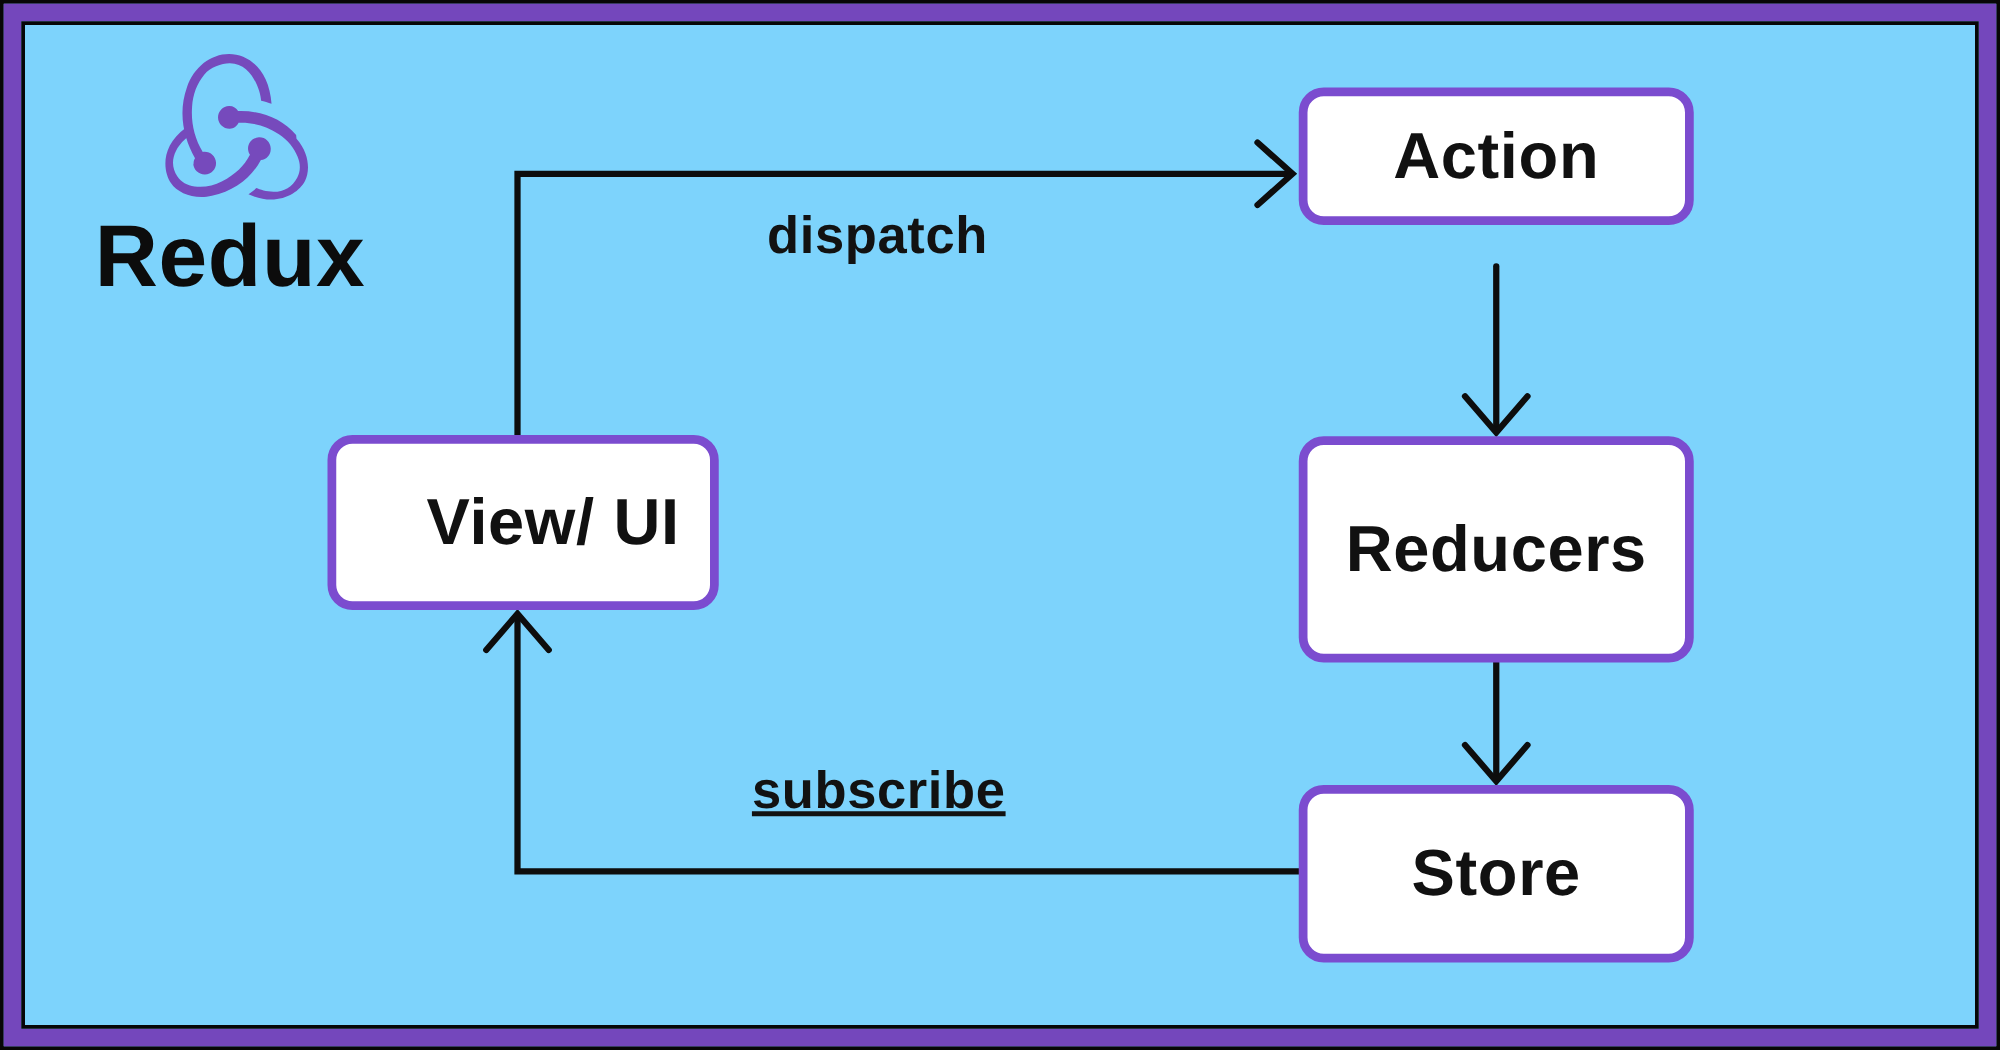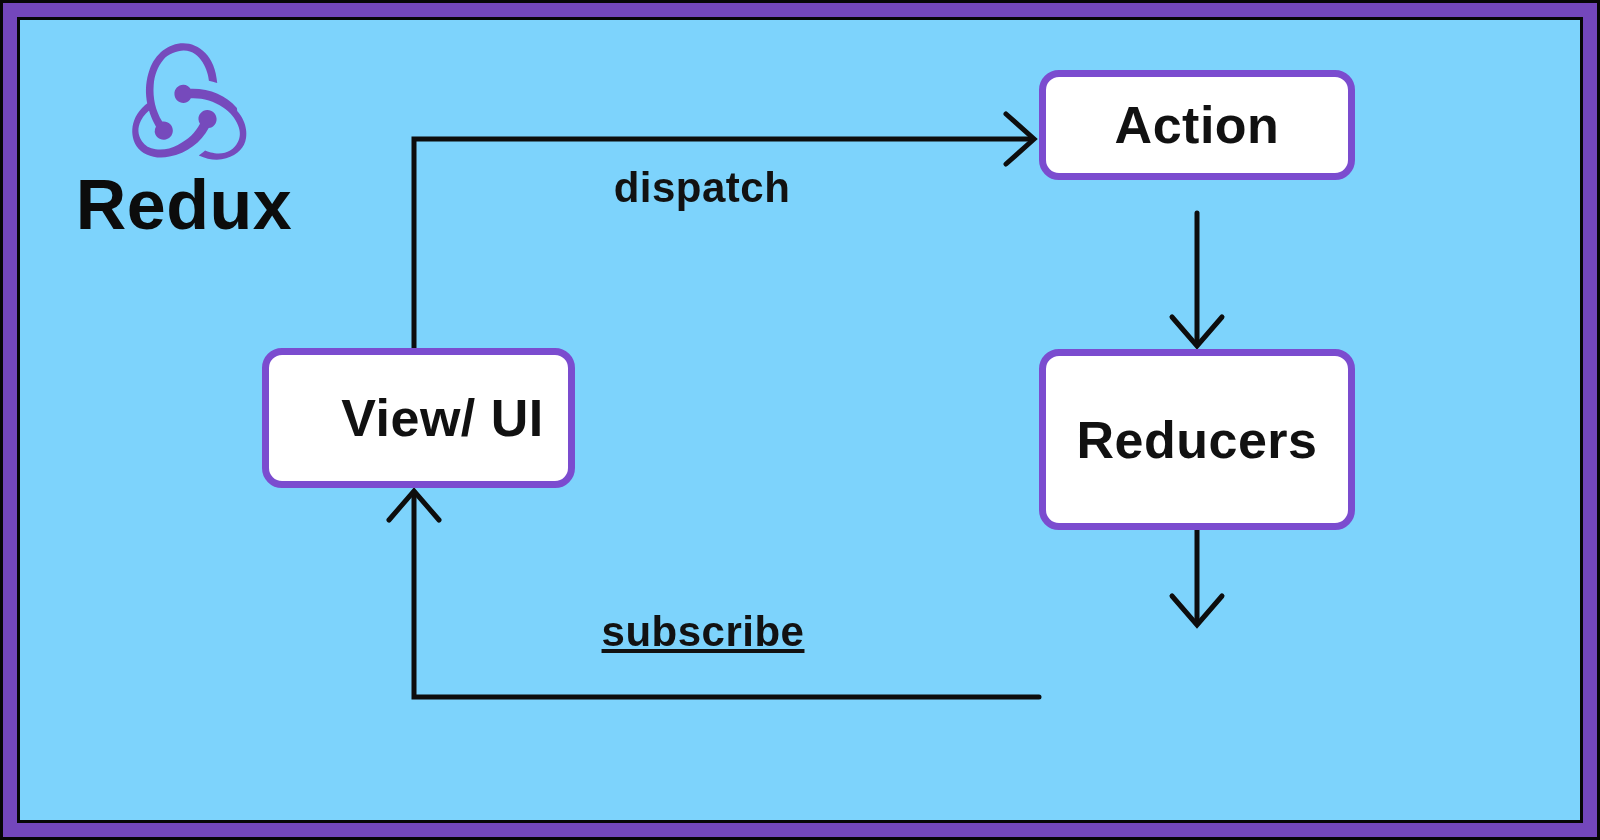--- a/index.html
+++ b/index.html
@@ -125,20 +125,23 @@
     </svg>
     <div class="brand-name">Redux</div>
   </div>
 
   <div class="node" id="node-action">
     <span class="node-label">Action</span>
   </div>
   <div class="node" id="node-reducers">
     <span class="node-label">Reducers</span>
   </div>
+  <div class="node" id="node-store">
+    <span class="node-label">Store</span>
+  </div>
   <div class="node" id="node-view-ui">
     <span class="node-label">View/ UI</span>
   </div>
 
   <div class="edge-label" id="label-dispatch">dispatch</div>
   <div class="edge-label" id="label-subscribe">subscribe</div>
 
   <div class="frame-outer"></div>
   <div class="frame-purple"></div>
   <div class="frame-inner"></div>

